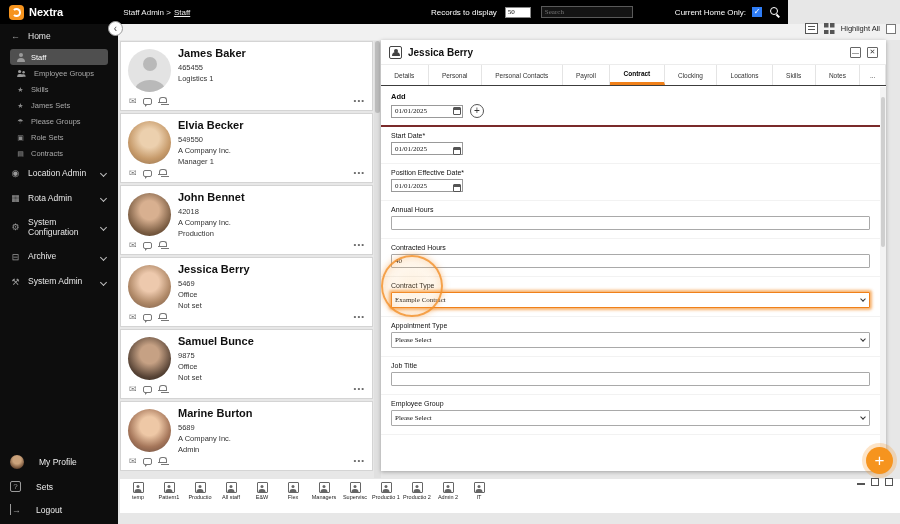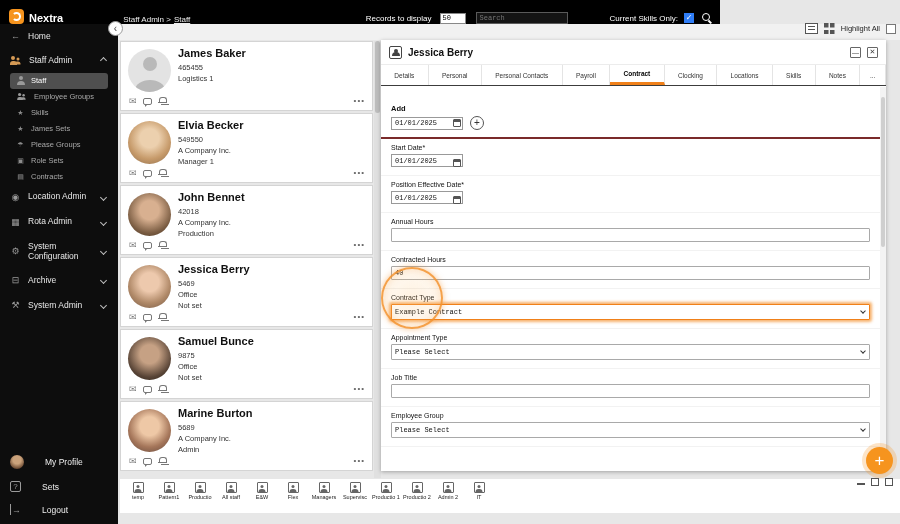--- a/index.html
+++ b/index.html
@@ -1,21 +1,21 @@
 <!DOCTYPE html>
 <html><head>
 <meta charset="utf-8">
 <style>
   *{margin:0;padding:0;box-sizing:border-box}
   html,body{width:900px;height:524px;overflow:hidden}
   body{position:relative;font-family:"Liberation Sans",sans-serif;background:#e7e7e7;color:#111}
-  input,select,button{font-family:Liberation Mono, monospace;outline:none}
-
-  
-  .topbar{position:absolute;left:0;top:0;width:720px;height:24px;background:#000;color:#fff;display:flex;align-items:flex-end;z-index:10}
+  input,select,button{font-family:Liberation Serif, serif;outline:none}
+
+  
+  .topbar{position:absolute;left:0;top:0;width:788px;height:24px;background:#000;color:#fff;display:flex;align-items:center;z-index:10}
   .logo{width:15px;height:15px;border-radius:4px;background:#f6941e;margin-left:9px;position:relative;flex:none}
   .logo::after{content:"";position:absolute;inset:3px;border:2px solid #fff;border-left-color:transparent;border-radius:50%}
   .brand{font-size:11px;font-weight:bold;margin-left:5px}
   .crumb{font-size:8px;margin-left:60px;color:#eee;display:flex;gap:3px}
   .crumb .cur{text-decoration:underline;cursor:pointer}
   .tb-right{margin-left:auto;display:flex;align-items:center;margin-right:8px;font-size:8px}
   .records-input{width:26px;height:11px;background:#fff;border:1px solid #888;font-size:7px;padding:0 2px;color:#000;margin-left:8px}
   .search-input{width:92px;height:12px;background:#141414;border:1px solid #5a5a5a;color:#aaa;font-size:7px;padding:0 3px;margin-left:10px}
   .cso-label{margin-left:42px}
   .cb{width:10px;height:10px;border:1px solid #888;display:inline-flex;align-items:center;justify-content:center;background:#fff;flex:none}
@@ -37,21 +37,21 @@
   .prs::before{content:"";position:absolute;left:50%;top:0;transform:translateX(-50%);width:4px;height:4px;border-radius:50%;background:currentColor}
   .prs::after{content:"";position:absolute;left:50%;bottom:0;transform:translateX(-50%);width:8px;height:4px;border-radius:4px 4px 0 0;background:currentColor}
   .ppl{position:relative;width:12px;height:9px;flex:none;color:#9a9a9a}
   .ppl::before{content:"";position:absolute;left:1px;top:0;width:4px;height:4px;border-radius:50%;background:currentColor;box-shadow:5px 1px 0 -0.5px currentColor}
   .ppl::after{content:"";position:absolute;left:0;bottom:0;width:7px;height:4px;border-radius:3px 3px 0 0;background:currentColor;box-shadow:4px 0 0 -0.5px currentColor}
   .ppl.orange{color:#d59a55}
   .sub-row{display:flex;align-items:center;gap:6px;padding:3.5px 6px;margin:0 10px;font-size:7.5px;color:#a9a9a9;cursor:pointer;border-radius:3px}
   .sub-row.active{background:#4f4f4f;color:#fff}
   .sub-row .gi{width:9px;height:9px;font-size:7px;color:#8c8c8c}
   .sb-footer{position:absolute;left:0;right:0;bottom:3px}
-  .foot-row{display:flex;align-items:center;gap:21px;padding:6px 10px;font-size:8.5px;color:#eee;cursor:pointer}
+  .foot-row{display:flex;align-items:center;gap:15px;padding:6px 10px;font-size:8.5px;color:#eee;cursor:pointer}
   .avatar-sm{width:14px;height:14px;border-radius:50%;background:radial-gradient(circle at 50% 35%,#caa27b 35%,#6b4a32 75%);flex:none}
   .hbox{width:11px;height:11px;border:1px solid #9a9a9a;border-radius:2px;display:inline-flex;align-items:center;justify-content:center;font-size:8px;color:#9a9a9a;flex:none}
   .lgout{border-left:1.2px solid #9a9a9a;padding-left:1px;font-size:9px;color:#9a9a9a;width:11px;height:11px;display:inline-flex;align-items:center;flex:none}
 
   
   .toolstrip{position:absolute;left:118px;top:24px;right:0;height:16px;background:#f1f1f1}
   .back-btn{position:absolute;left:108px;top:21px;width:15px;height:15px;border-radius:50%;background:#fff;border:1px solid #9a9a9a;z-index:20;display:flex;align-items:center;justify-content:center;font-size:10px;color:#444;cursor:pointer}
   .subhead{position:absolute;top:23px;right:4px;display:flex;align-items:center;gap:6px;font-size:7.5px;color:#222;z-index:6}
   .ilist{width:13px;height:11px;border:1px solid #555;position:relative;background:#fff;cursor:pointer}
   .ilist::before{content:"";position:absolute;left:2px;right:2px;top:2px;height:6px;background:repeating-linear-gradient(#555 0 1px,transparent 1px 3px)}
@@ -91,21 +91,21 @@
   .hico{width:13px;height:13px;border:1.5px solid #444;border-radius:2px;display:flex;align-items:center;justify-content:center;margin-right:6px}
   .hico .prs{width:7px;height:7px;color:#444}
   .p-title{font-size:10px;font-weight:bold;color:#111}
   .p-winctl{margin-left:auto;display:flex;gap:6px;align-items:center}
   .wbox{width:11px;height:11px;border:1px solid #666;display:flex;align-items:center;justify-content:center;font-size:7px;color:#444;cursor:pointer;border-radius:1px}
   .tabs{display:flex;height:21px;border-bottom:1px solid #3c3c3c;align-items:stretch}
   .tab{font-size:6.5px;color:#333;display:flex;align-items:center;justify-content:center;padding:0 6px;border-right:1px solid #e4e4e4;white-space:nowrap;flex:1 1 auto;cursor:pointer}
   .tab.last{flex:0.5 1 auto}
   .tab.active{border-bottom:3px solid #f08019;font-weight:bold;color:#000}
   .form{position:absolute;top:47px;left:0;right:6px;bottom:0;font-size:7px;overflow:hidden}
-  .add-sec{padding:17px 10px 7px}
+  .add-sec{padding:5px 10px 7px}
   .add-label{font-weight:bold;font-size:7.5px}
   .add-row{display:flex;align-items:center;gap:7px;margin-top:3px}
   .date-wrap{position:relative;width:72px}
   .date-input{width:72px;height:13px;border:1px solid #999;font-size:7px;padding:0 13px 0 3px;color:#111;background:#fff}
   .cal{position:absolute;right:2px;top:2.5px;width:8px;height:8px;border:1px solid #555;border-radius:1px;cursor:pointer}
   .cal::before{content:"";position:absolute;left:0;right:0;top:0;height:2px;background:#555}
   .add-plus{width:14px;height:14px;border:1px solid #555;border-radius:50%;background:#fff;display:flex;align-items:center;justify-content:center;font-size:10px;color:#333;cursor:pointer;line-height:1}
   .divider-maroon{border-bottom:2px solid #7a2a2a}
   .fgroup{padding:5px 10px 8px;border-bottom:1px solid #f2f2f2;position:relative}
   .flabel{font-size:7px;color:#111;margin-bottom:3px}
@@ -141,35 +141,30 @@
   <div class="logo"></div>
   <div class="brand">Nextra</div>
   <div class="crumb">
     <span>Staff Admin &gt;</span>
     <span class="cur">Staff</span>
   </div>
   <div class="tb-right">
     <span>Records to display</span>
     <input class="records-input" value="50" style="">
     <input class="search-input" placeholder="Search" style="">
-    <span class="cso-label">Current Skills Only:</span>
+    <span class="cso-label">Current Home Only:</span>
     <span class="cb checked">✓</span>
     <span class="mag"></span>
   </div>
 </div>
 
 <div class="sidebar">
   <div class="nav-row">
     <span class="gi">←</span>
     <span class="lbl">Home</span>
-  </div>
-  <div class="nav-row">
-    <span class="ppl orange"></span>
-    <span class="lbl">Staff Admin</span>
-    <span class="chev up"></span>
   </div>
   <div class="sub-row active">
     <span class="prs"></span>
     <span>Staff</span>
   </div>
   <div class="sub-row">
     <span class="ppl" style="transform:scale(.8)"></span>
     <span>Employee Groups</span>
   </div>
   <div class="sub-row">

